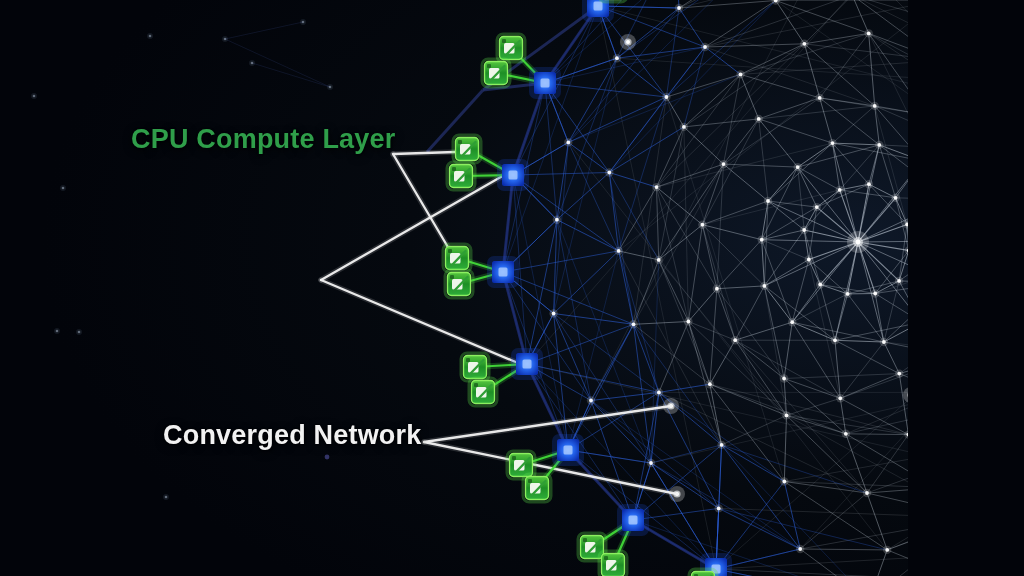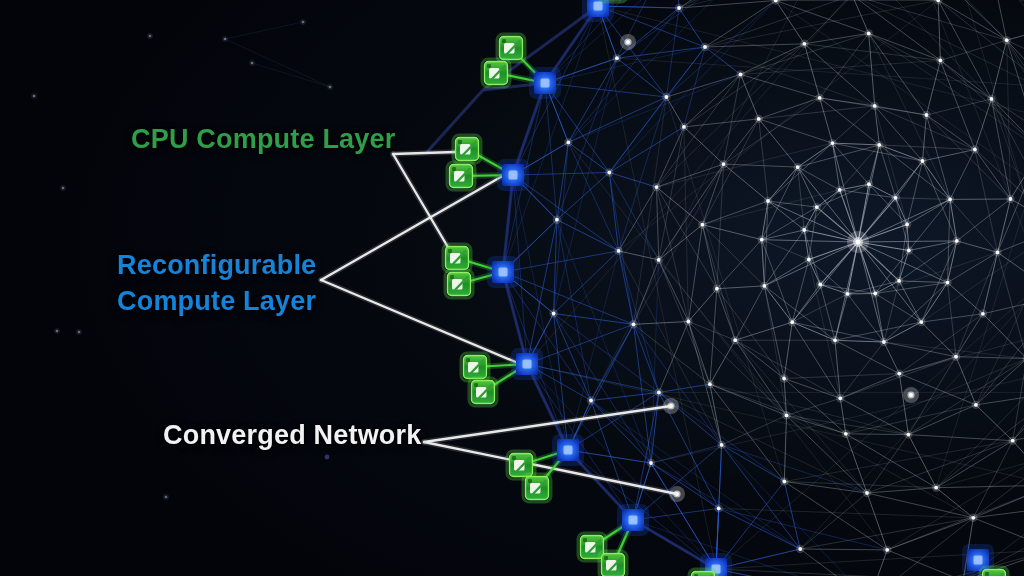--- a/index.html
+++ b/index.html
@@ -1,16 +1,16 @@
 <!DOCTYPE html>
 <html><head>
 <meta charset="utf-8">
 <style>
   html,body{margin:0;padding:0;background:#02040a;}
-  .stage{position:relative;width:1024px;height:576px;overflow:hidden;background:#02040a;
+  .stage{position:relative;width:908px;height:576px;overflow:hidden;background:#02040a;
          font-family:"Liberation Sans",sans-serif;}
   svg{position:absolute;left:0;top:0;}
   .label{position:absolute;font-weight:700;font-size:27px;letter-spacing:.2px;
          text-shadow:0 2px 8px rgba(0,0,0,.95), 0 0 2px rgba(0,0,0,.8);white-space:nowrap;}
   .label-cpu{left:131px;top:124px;}
   .label-reconf{left:117px;top:247px;line-height:36px;}
   .label-conv{left:155px;top:420px;margin-left:8px;}
 </style>
 </head>
 <body>
@@ -1203,18 +1203,14 @@
         <g transform="translate(982.5,569.5)">
           <rect x="-2.5" y="-2.5" width="28" height="28" rx="6" fill="none" stroke="#5ee04a" stroke-opacity="0.3" stroke-width="3"></rect>
           <rect x="0" y="0" width="23" height="23" rx="4" fill="url(#chipG)" stroke="#8cf060" stroke-width="1.4"></rect>
           <rect x="2.5" y="2.5" width="4" height="4" rx="1" fill="#0a3a10" fill-opacity="0.55"></rect>
           <rect x="4.5" y="6.5" width="10.5" height="10.5" rx="1.5" fill="#eef6ea"></rect>
           <line x1="6" y1="19" x2="20" y2="4.5" stroke="#2f9e35" stroke-width="2.3" stroke-linecap="round"></line>
         </g>
       </g>
     </svg>
   <div class="label label-cpu" style="color: rgb(47, 158, 74);">CPU Compute Layer</div>
-  <div class="label label-reconf" style="color: rgb(21, 131, 216);">
-    <div>Reconfigurable</div>
-    <div>Compute Layer</div>
-  </div>
   <div class="label label-conv" style="color: rgb(242, 242, 242);">Converged Network</div>
 </div>
 
 </body></html>

